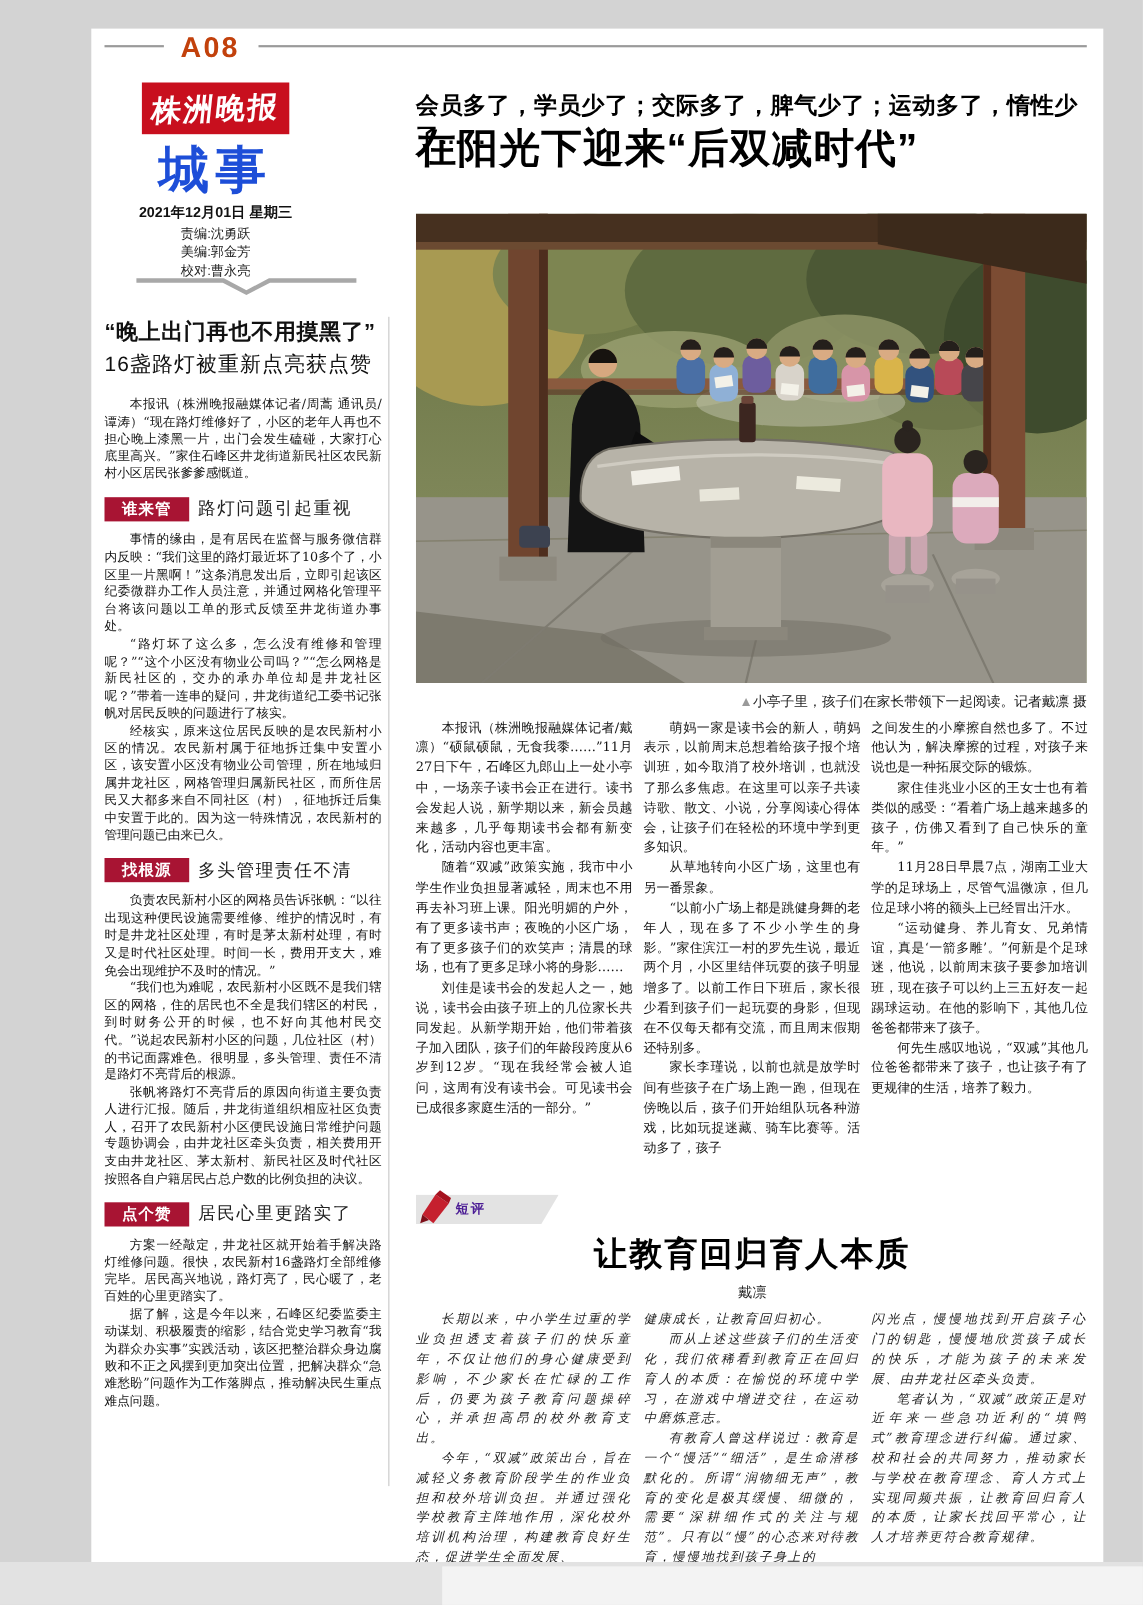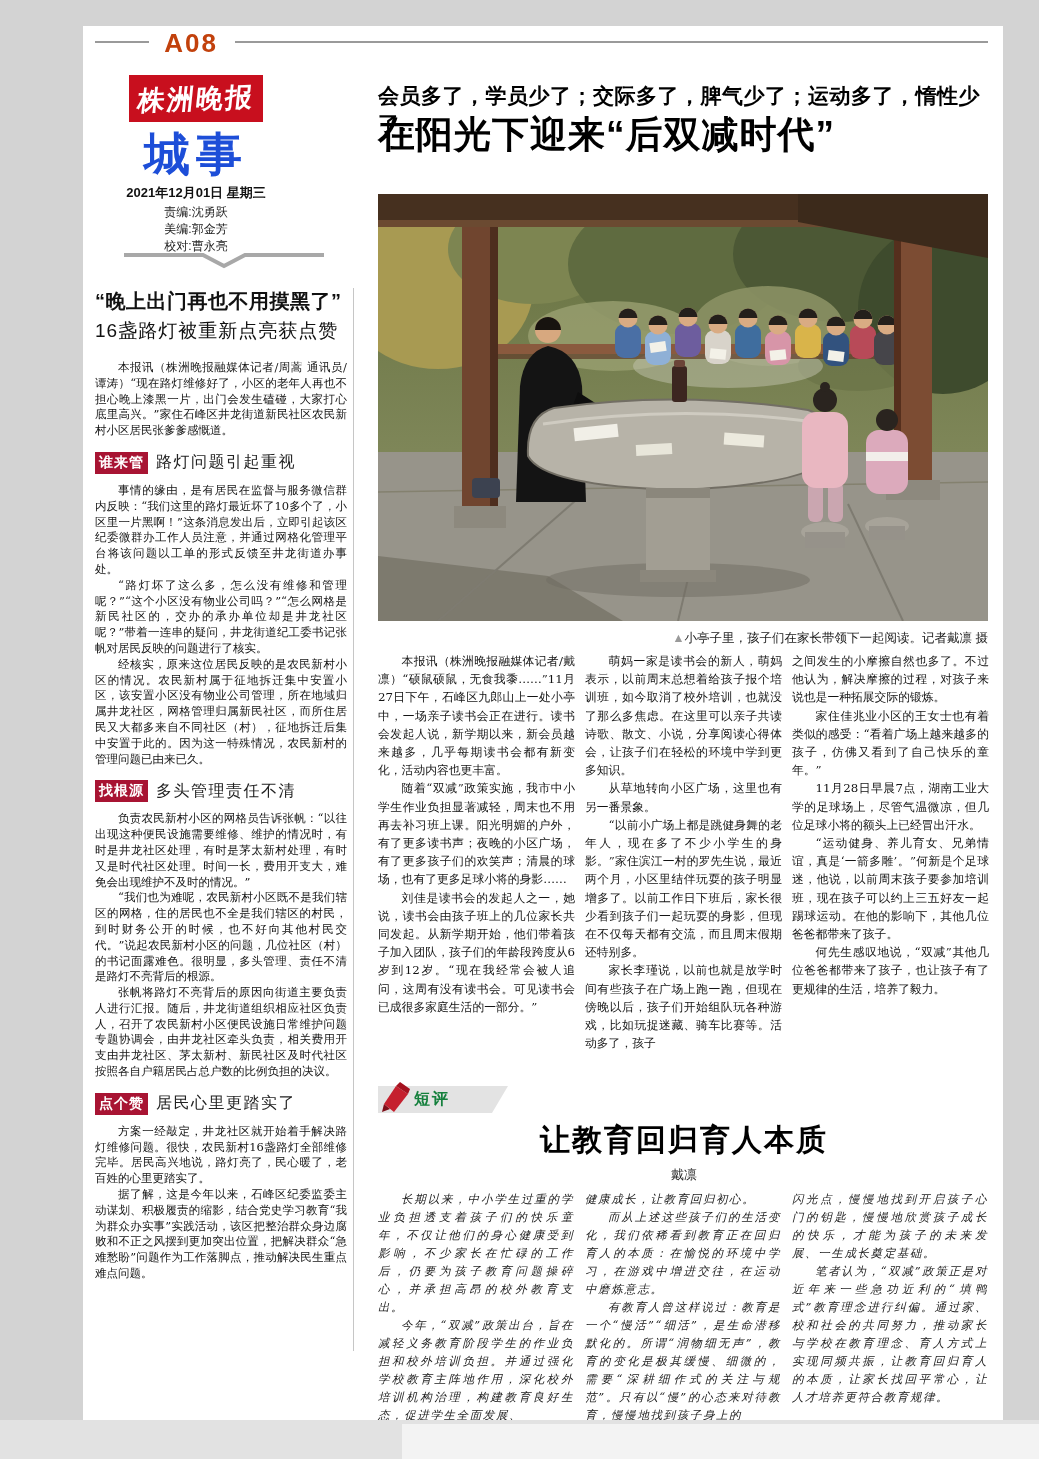--- a/index.html
+++ b/index.html
@@ -28,21 +28,21 @@
   .chevron{position:absolute;left:40px;top:226px;}
 
   
   .left-art{position:absolute;left:12px;top:262px;width:252px;}
   .lh1{font-size:20px;font-weight:bold;margin:0 0 3px;letter-spacing:0.5px;}
   .lh2{font-size:19px;font-weight:normal;margin:0 0 16px;letter-spacing:1px;}
   .left-art p{font-size:11.5px;line-height:15.8px;text-align:justify;text-indent:2em;
         margin:0;color:#141414;font-family:"DejaVu Serif",serif;}
   .sec-head{display:flex;align-items:center;gap:8px;margin:13px 0 9px;}
   .badge{background:#a81433;color:#fff;font-size:14px;font-weight:bold;
-        padding:2px 4px;letter-spacing:1px;flex:none;}
+        padding:2px 16px;letter-spacing:1px;flex:none;}
   .sec-title{font-size:16px;color:#222;letter-spacing:1.5px;}
 
   .vdiv{position:absolute;left:270px;top:262px;width:1px;height:1063px;background:#c6c6c6;}
 
   
   .kicker{position:absolute;left:295px;top:56px;width:612px;font-size:21px;font-weight:bold;
         letter-spacing:0.5px;color:#000;}
   .mhead{position:absolute;left:295px;top:84px;width:612px;font-size:37px;font-weight:bold;
         letter-spacing:1px;color:#000;}
   .photo{position:absolute;left:295px;top:168px;width:610px;height:427px;overflow:hidden;}
@@ -52,21 +52,21 @@
   .mcols{position:absolute;left:295px;top:626px;width:612px;display:flex;gap:10px;}
   .mcol{width:197px;flex:none;}
   .mcol p{font-size:11.8px;line-height:18.2px;text-align:justify;text-indent:2em;margin:0;
         color:#141414;font-family:"DejaVu Serif",serif;}
   .mcol p.cont{text-indent:0;}
 
   
   .ribbon{position:absolute;left:295px;top:1060px;width:130px;height:27px;background:#e3e3e3;
         clip-path:polygon(0 0,100% 0,calc(100% - 16px) 100%,0 100%);
         display:flex;align-items:center;}
-  .ribbon .rtxt{font-size:16px;font-weight:bold;color:#15803d;margin-left:36px;letter-spacing:2px;}
+  .ribbon .rtxt{font-size:12px;font-weight:bold;color:#4c1d95;margin-left:36px;letter-spacing:2px;}
   .pencil{position:absolute;left:295px;top:1054px;width:34px;height:36px;}
   .cm-title{position:absolute;left:295px;top:1094px;width:612px;text-align:center;
         font-size:30px;font-weight:bold;letter-spacing:2px;color:#000;}
   .cm-author{position:absolute;left:295px;top:1140px;width:612px;text-align:center;
         font-size:13px;color:#222;}
   .cmcols{position:absolute;left:295px;top:1164px;width:612px;display:flex;gap:11px;}
   .ccol{width:196px;flex:none;}
   .ccol p{font-size:11.5px;line-height:18px;letter-spacing:1.6px;text-align:justify;
         text-indent:2em;margin:0;color:#1c1c1c;
         font-family:"DejaVu Serif",serif;font-style:italic;}
@@ -282,21 +282,21 @@
     <div class="ccol">
         <p>长期以来，中小学生过重的学业负担透支着孩子们的快乐童年，不仅让他们的身心健康受到影响，不少家长在忙碌的工作后，仍要为孩子教育问题操碎心，并承担高昂的校外教育支出。</p>
         <p>今年，“双减”政策出台，旨在减轻义务教育阶段学生的作业负担和校外培训负担。并通过强化学校教育主阵地作用，深化校外培训机构治理，构建教育良好生态，促进学生全面发展、</p>
       </div>
     <div class="ccol">
         <p class="cont">健康成长，让教育回归初心。</p>
         <p>而从上述这些孩子们的生活变化，我们依稀看到教育正在回归育人的本质：在愉悦的环境中学习，在游戏中增进交往，在运动中磨炼意志。</p>
         <p>有教育人曾这样说过：教育是一个“慢活”“细活”，是生命潜移默化的。所谓“润物细无声”，教育的变化是极其缓慢、细微的，需要“深耕细作式的关注与规范”。只有以“慢”的心态来对待教育，慢慢地找到孩子身上的</p>
       </div>
     <div class="ccol">
-        <p class="cont">闪光点，慢慢地找到开启孩子心门的钥匙，慢慢地欣赏孩子成长的快乐，才能为孩子的未来发展、一生成长奠定基础。</p>
+        <p class="cont">闪光点，慢慢地找到开启孩子心门的钥匙，慢慢地欣赏孩子成长的快乐，才能为孩子的未来发展、由井龙社区牵头负责。</p>
         <p>笔者认为，“双减”政策正是对近年来一些急功近利的“填鸭式”教育理念进行纠偏。通过家、校和社会的共同努力，推动家长与学校在教育理念、育人方式上实现同频共振，让教育回归育人的本质，让家长找回平常心，让人才培养更符合教育规律。</p>
       </div>
   </div>
 
 </div>
 
 <div class="bstrip"></div>
 <div class="bstrip2"></div>
 
 </body></html>

